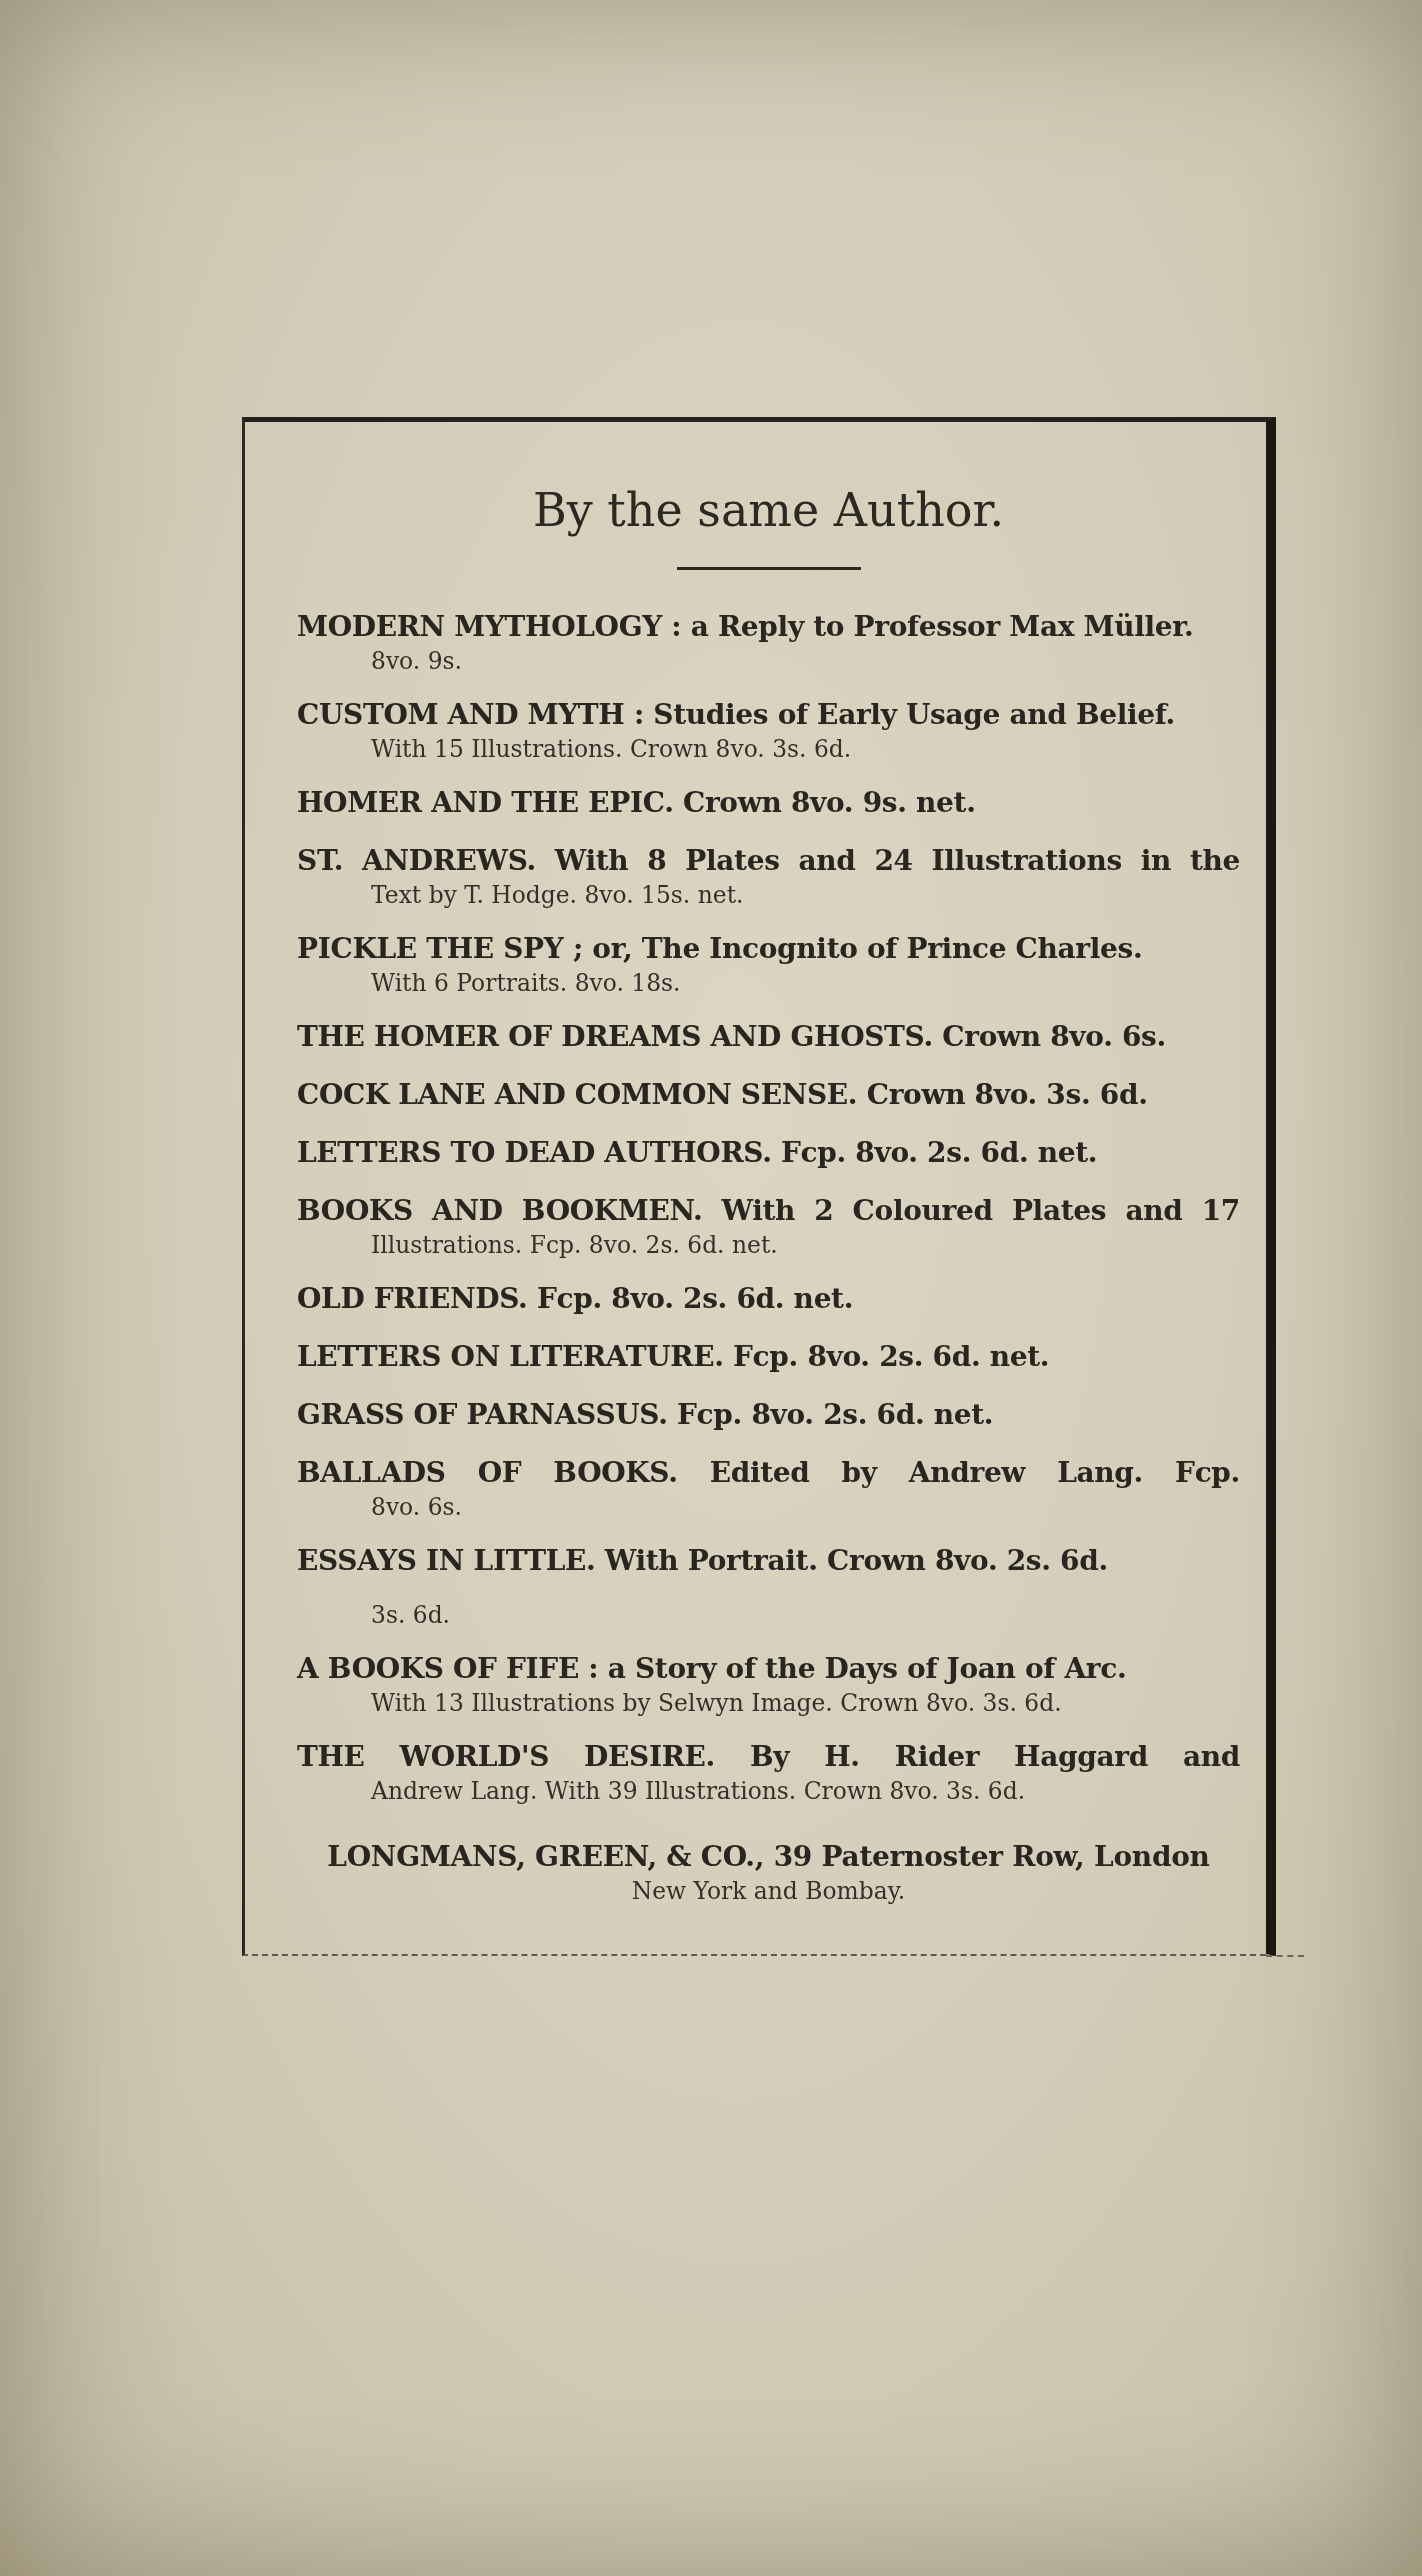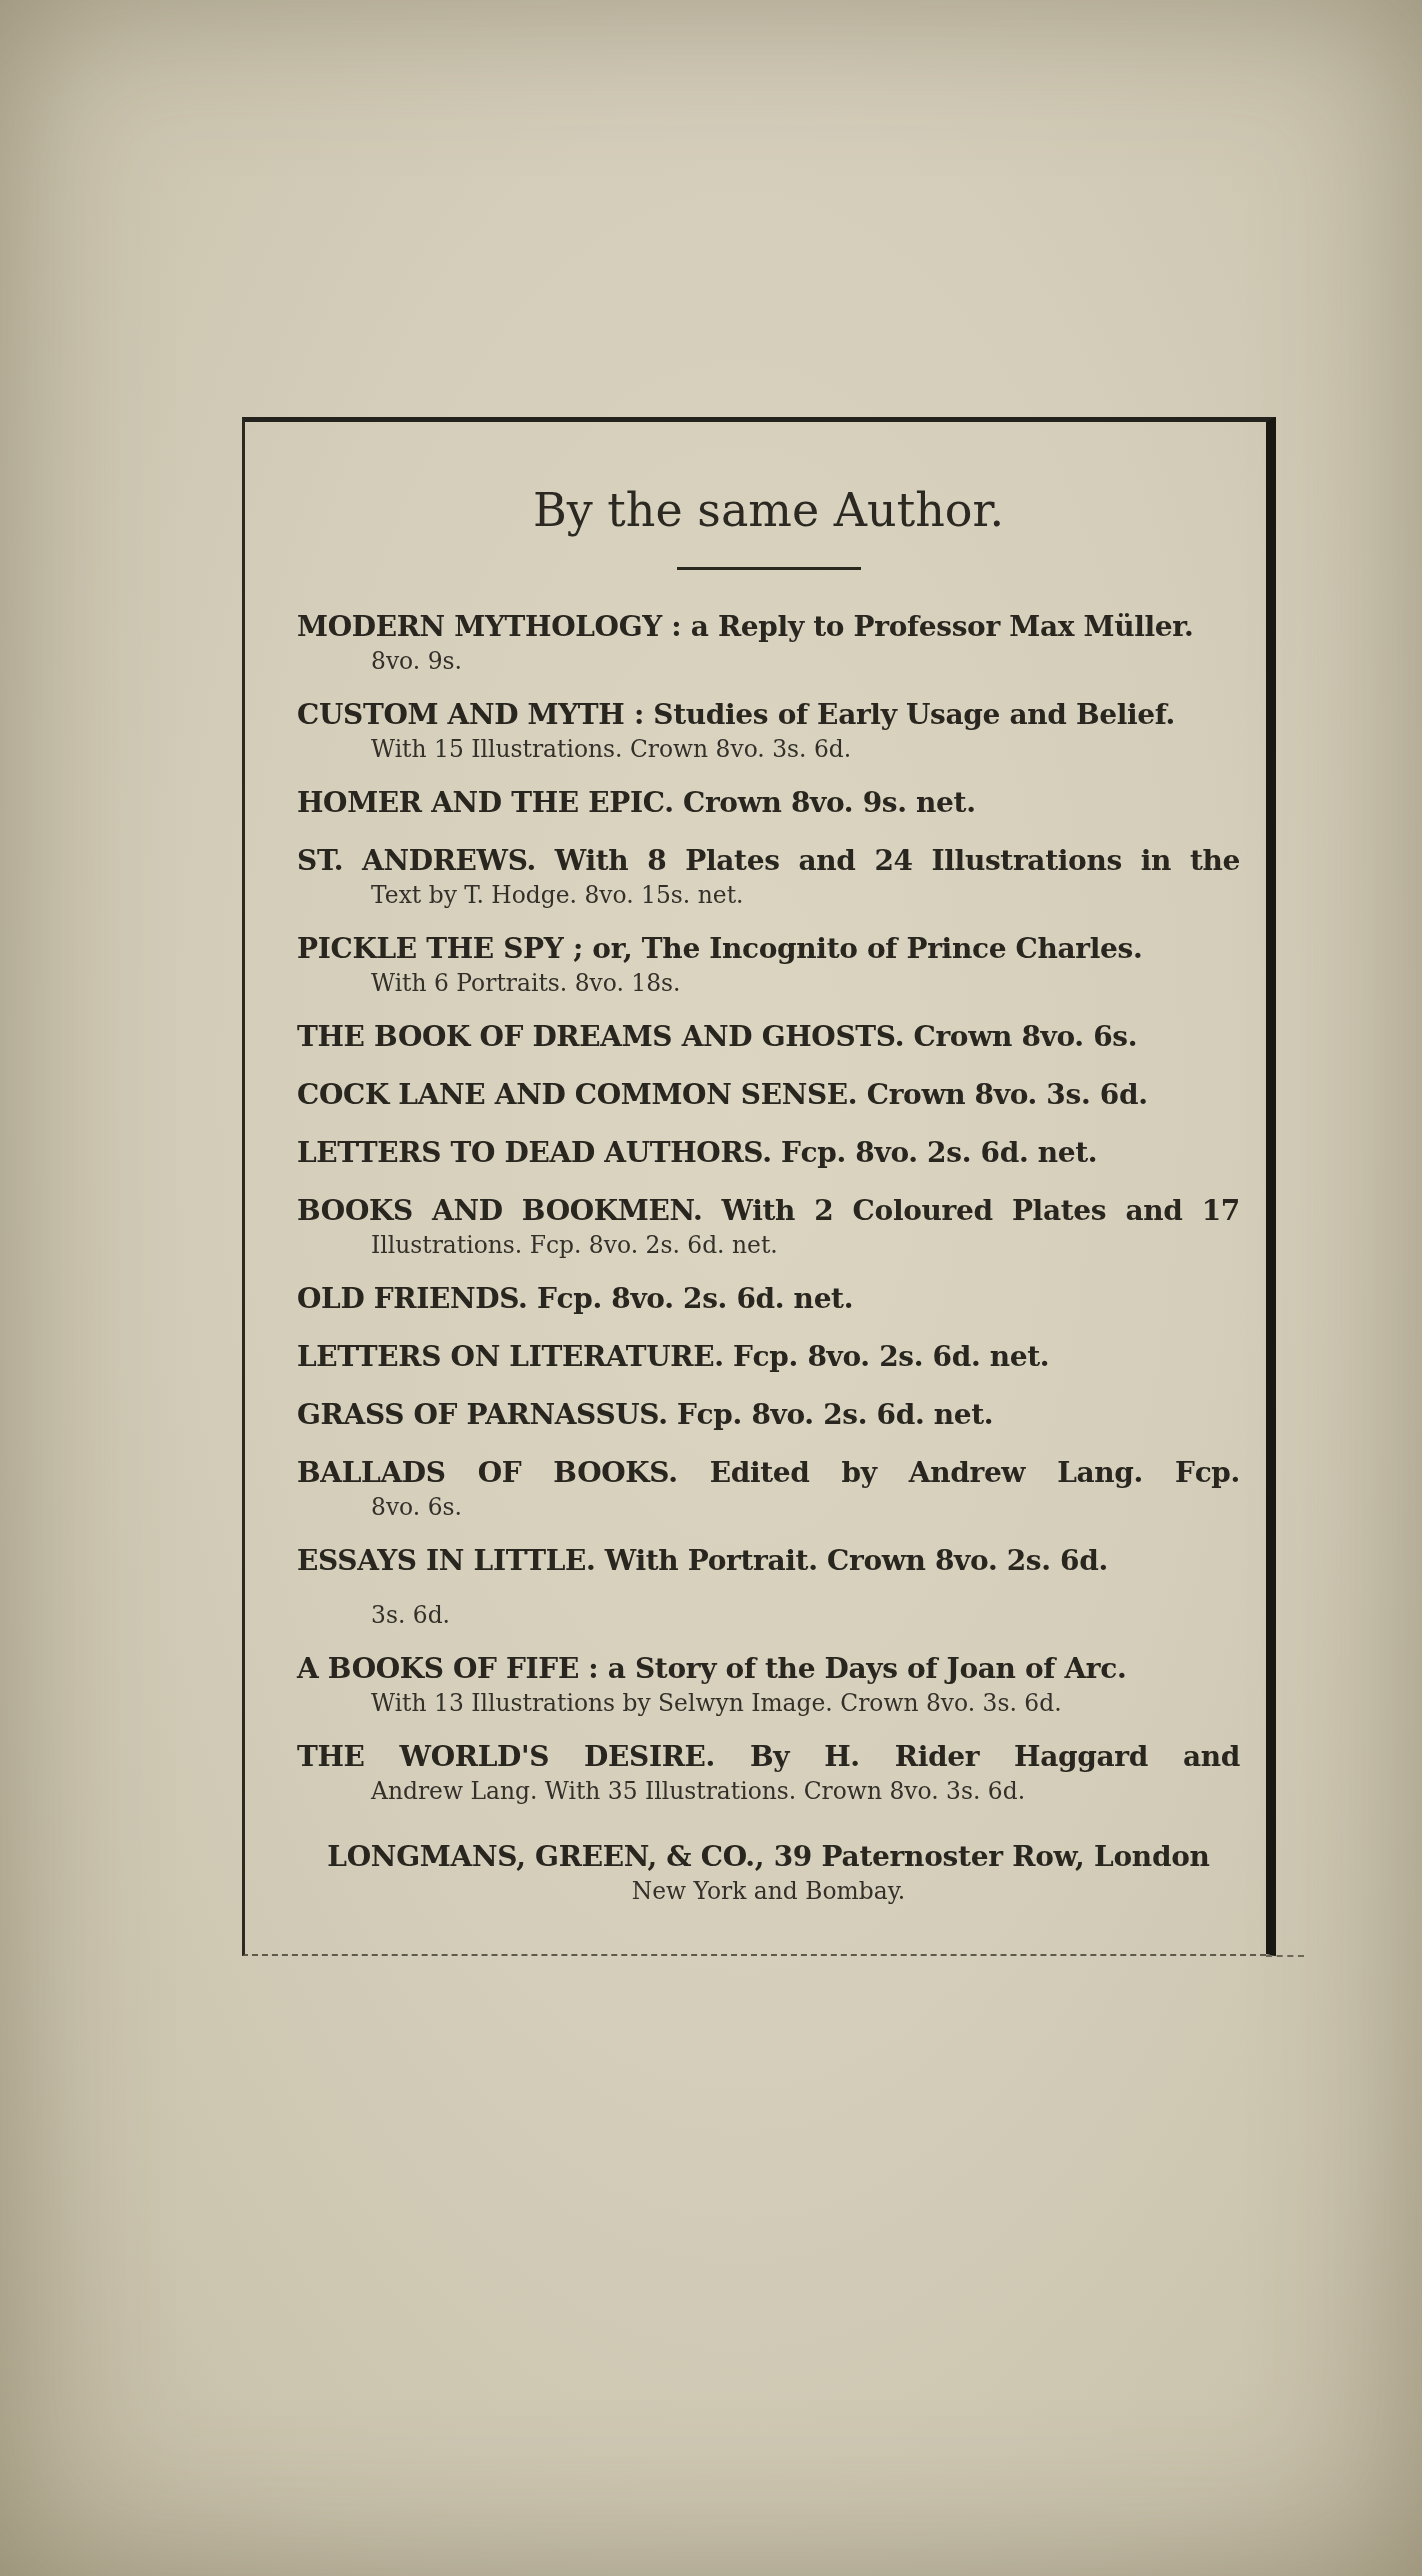--- a/index.html
+++ b/index.html
@@ -118,21 +118,21 @@
         <div class="l1 fill">ST. ANDREWS. With 8 Plates and 24 Illustrations in the</div>
         <div class="l2">Text by T. Hodge. 8vo. 15s. net.</div>
       </div>
 
       <div class="entry">
         <div class="l1">PICKLE THE SPY ; or, The Incognito of Prince Charles.</div>
         <div class="l2">With 6 Portraits. 8vo. 18s.</div>
       </div>
 
       <div class="entry">
-        <div class="l1">THE BOOK OF DREAMS AND GHOSTS. Crown 8vo. 6s.</div>
+        <div class="l1">THE HOMER OF DREAMS AND GHOSTS. Crown 8vo. 6s.</div>
       </div>
 
       <div class="entry">
         <div class="l1">COCK LANE AND COMMON SENSE. Crown 8vo. 3s. 6d.</div>
       </div>
 
       <div class="entry">
         <div class="l1">LETTERS TO DEAD AUTHORS. Fcp. 8vo. 2s. 6d. net.</div>
       </div>
 
@@ -166,21 +166,21 @@
         <div class="l2">3s. 6d.</div>
       </div>
 
       <div class="entry">
         <div class="l1">A BOOKS OF FIFE : a Story of the Days of Joan of Arc.</div>
         <div class="l2">With 13 Illustrations by Selwyn Image. Crown 8vo. 3s. 6d.</div>
       </div>
 
       <div class="entry">
         <div class="l1 fill">THE WORLD'S DESIRE. By H. Rider Haggard and</div>
-        <div class="l2">Andrew Lang. With 35 Illustrations. Crown 8vo. 3s. 6d.</div>
+        <div class="l2">Andrew Lang. With 39 Illustrations. Crown 8vo. 3s. 6d.</div>
       </div>
 
     </div>
 
     <div class="footer">
       <div class="footer-l1">LONGMANS, GREEN, &amp; CO., 39 Paternoster Row, London</div>
       <div class="footer-l2">New York and Bombay.</div>
     </div>
 
   </div>

